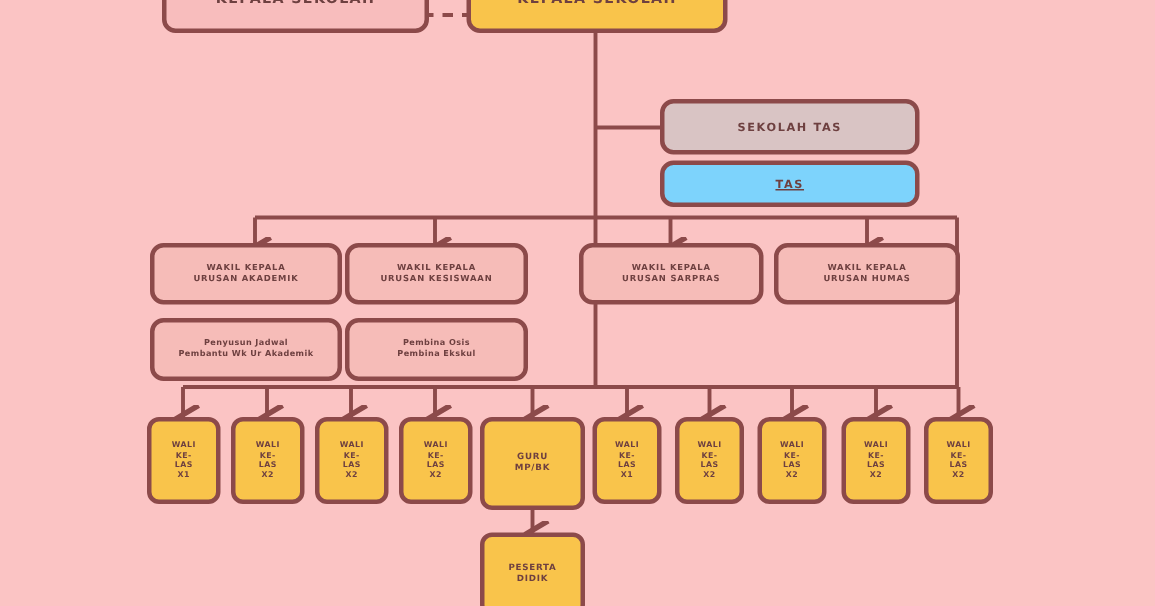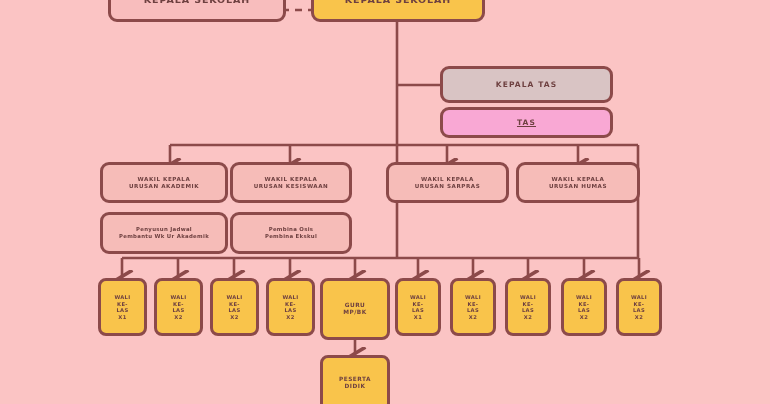--- a/index.html
+++ b/index.html
@@ -42,21 +42,21 @@
     overflow: hidden;
   }
   .lv1 {
     font-size: 9.5px;
     letter-spacing: 0.9px;
   }
   .lv1.pinkpale { background: #F8BDBD; }
   .lv1.yellow   { background: #F9C44B; }
   .tasbox  { font-size: 7.5px; letter-spacing: 1.1px; }
   .tas-grey { background: #D9C4C4; }
-  .tas-pink { background: #f9a8d4; text-decoration: underline; }
+  .tas-pink { background: #7dd3fc; text-decoration: underline; }
   .wakil {
     background: #F6BCB8;
     font-size: 5.6px;
     letter-spacing: 0.55px;
     padding: 2px;
   }
   .sub {
     background: #F6BCB8;
     font-size: 5.4px;
     letter-spacing: 0.3px;
@@ -129,21 +129,21 @@
 
   <div class="node lv1 pinkpale" style="left:108px; top:-22px; width:178px; height:44px;">
     <span>KEPALA SEKOLAH</span>
   </div>
 
   <div class="node lv1 yellow" style="left:311px; top:-22px; width:174px; height:44px;">
     <span>KEPALA SEKOLAH</span>
   </div>
 
   <div class="node tasbox tas-grey" style="left:440px; top:66px; width:173px; height:37px;">
-    <span>KEPALA TAS</span>
+    <span>SEKOLAH TAS</span>
   </div>
 
   <div class="node tasbox tas-pink" style="left:440px; top:107px; width:173px; height:31px;">
     <span>TAS</span>
   </div>
 
   <div class="node wakil" style="left:100px; top:162px; width:128px; height:41px;">
     <div>
       <div>WAKIL KEPALA</div>
       <div>URUSAN AKADEMIK</div>

